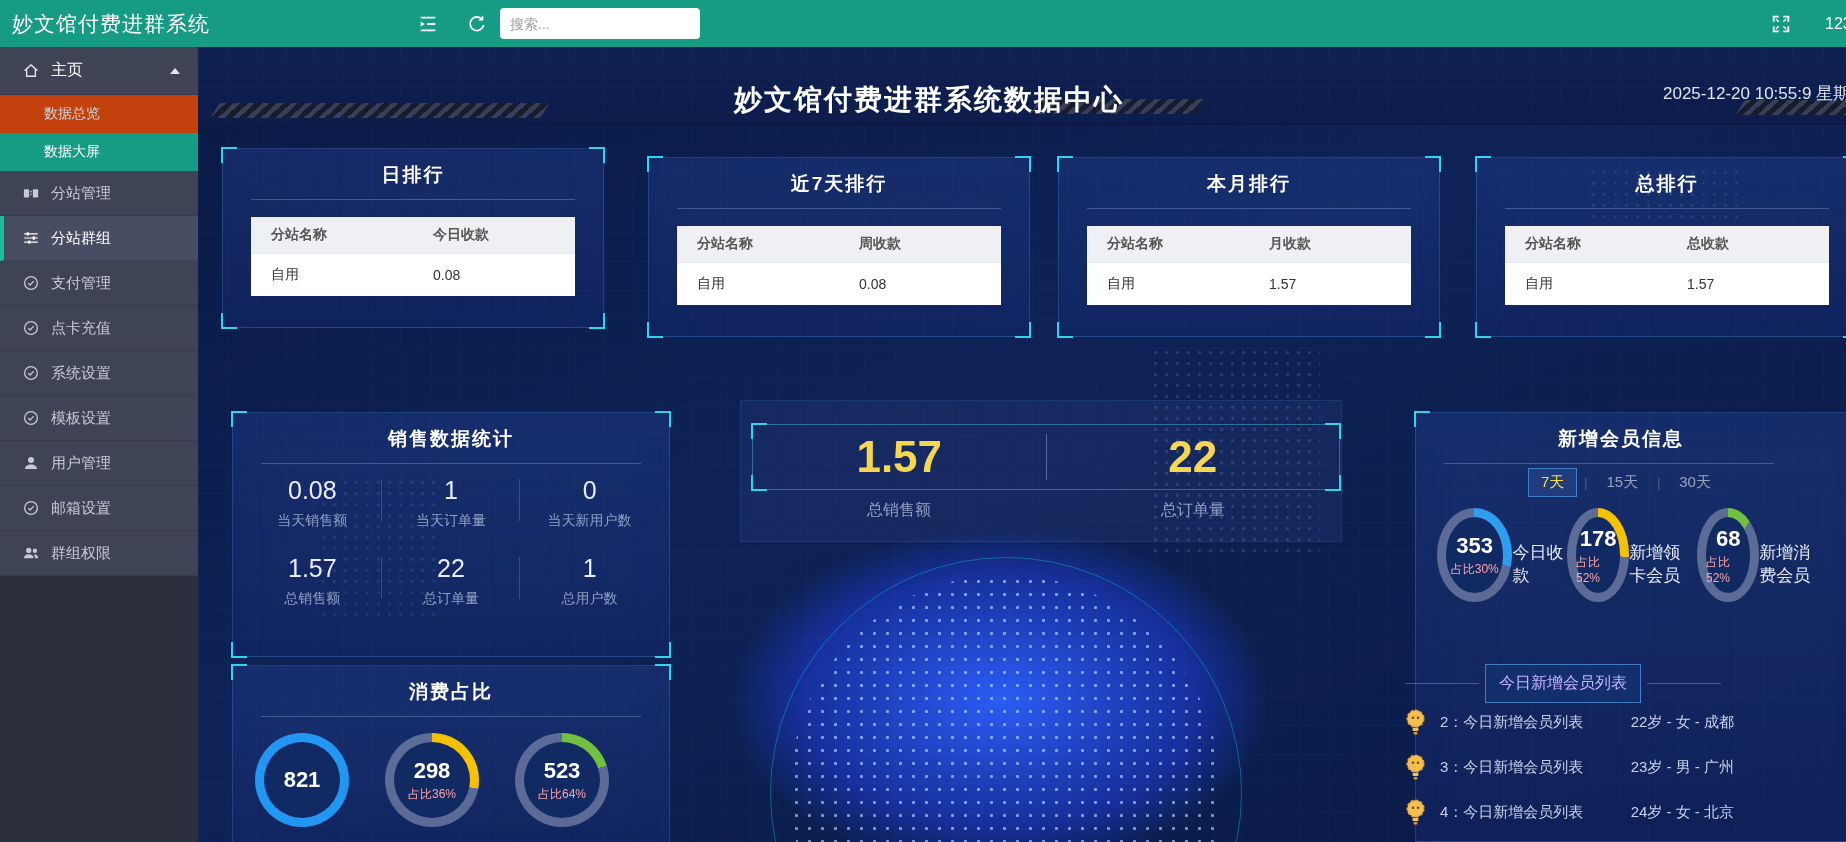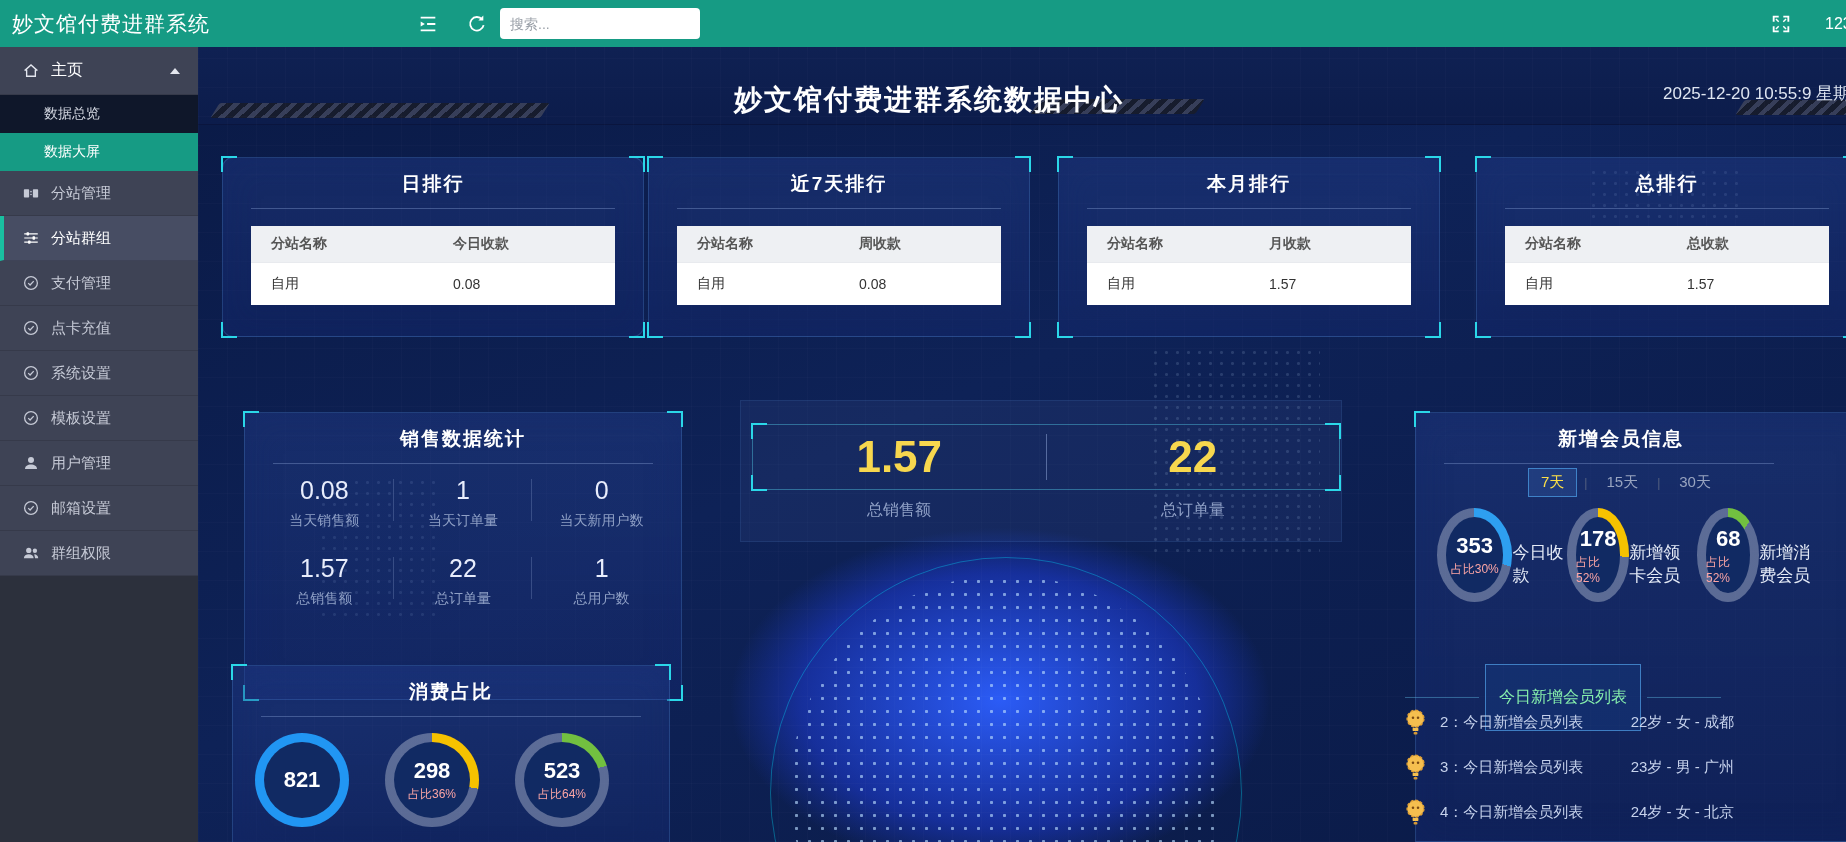--- a/index.html
+++ b/index.html
@@ -13,21 +13,21 @@
   .search{position:absolute;left:500px;top:8px;width:200px;height:31px;border:none;border-radius:4px;background:#fff;padding:0 10px;font-size:14px;color:#333;box-sizing:border-box;outline:none;}
   .search::placeholder{color:#9aa0a8;}
   .tbuser{position:absolute;left:1825px;top:0;height:47px;line-height:47px;color:#fff;font-size:16px;}
 
   
   .sidebar{position:absolute;left:0;top:47px;width:198px;height:795px;background:#2c303c;z-index:9;}
   .menu-item{height:45px;display:flex;align-items:center;gap:11px;padding-left:22px;color:#c6cad6;font-size:15px;background:#3e4355;border-bottom:1px solid rgba(0,0,0,.12);cursor:pointer;box-sizing:border-box;}
   .menu-item.root{height:48px;color:#fff;font-size:16px;}
   .menu-item svg{flex:0 0 auto;}
   .caret-up{margin-left:auto;margin-right:18px;width:0;height:0;border-left:5px solid transparent;border-right:5px solid transparent;border-bottom:6px solid #e3e6ee;}
-  .sub-item{height:38px;display:flex;align-items:center;padding-left:44px;color:#d2d6e0;font-size:14px;background:#0f172a;cursor:pointer;box-sizing:border-box;}
+  .sub-item{height:38px;display:flex;align-items:center;padding-left:44px;color:#d2d6e0;font-size:14px;background:#c2410c;cursor:pointer;box-sizing:border-box;}
   .sub-item.active{background:#169b84;color:#fff;}
   .menu-item.hl{background:#474d63;border-left:4px solid #19bfa0;padding-left:18px;color:#fff;}
 
   
   .mainbg{position:absolute;left:198px;top:47px;width:1648px;height:795px;overflow:hidden;z-index:1;
     background:linear-gradient(155deg,#0a1a46 0%,#0e2257 45%,#0a1a46 100%);}
   .mainbg .grid{position:absolute;inset:0;opacity:.55;background-image:
     repeating-linear-gradient(0deg,rgba(255,255,255,.03) 0 1px,transparent 1px 29px),
     repeating-linear-gradient(90deg,rgba(255,255,255,.03) 0 1px,transparent 1px 29px);}
   .glow{position:absolute;left:442px;top:423px;width:720px;height:460px;border-radius:50%;
@@ -77,21 +77,21 @@
   .drow{position:absolute;display:flex;z-index:4;}
   .dwrap{width:130px;display:flex;flex-direction:row;align-items:center;}
   .donut{width:94px;height:94px;border-radius:50%;position:relative;background:conic-gradient(#888 0 30%,rgba(150,162,190,.55) 30% 100%);}
   .hole{position:absolute;inset:9px;border-radius:50%;background:#112a63;display:flex;flex-direction:column;align-items:center;justify-content:center;}
   .dv{font-size:22px;font-weight:bold;color:#fff;}
   .dr{font-size:12px;color:#fca5a5;margin-top:2px;}
   .dlabel{margin-top:17px;font-size:17px;color:#e4eaf6;}
 
   .btnrow{position:absolute;left:1405px;top:664px;width:316px;display:flex;align-items:center;z-index:4;}
   .hline{flex:1;height:1px;background:rgba(90,180,220,.45);}
-  .listbtn{margin:0 6px;padding:22px 13px;font-size:16px;color:#86efac;border:1px solid rgba(70,140,210,.85);background:rgba(30,90,180,.18);cursor:pointer;white-space:nowrap;}
+  .listbtn{margin:0 6px;padding:8px 13px;font-size:16px;color:#c4b5fd;border:1px solid rgba(70,140,210,.85);background:rgba(30,90,180,.18);cursor:pointer;white-space:nowrap;}
 
   .mlist{position:absolute;left:1402px;top:700px;width:332px;z-index:4;}
   .mrow{height:45px;display:flex;align-items:center;font-size:15px;color:#c6d2ec;}
   .mico{width:27px;height:29px;margin-right:11px;flex:0 0 auto;}
   .mtext{flex:1;}
   .mdetail{white-space:nowrap;}
 
   .page-title{position:absolute;left:679px;top:62px;width:500px;text-align:center;color:#fff;font-size:28px;font-weight:bold;letter-spacing:2px;z-index:3;}
   .page-date{position:absolute;left:1663px;top:82px;color:#dfe6f2;font-size:17px;z-index:3;white-space:nowrap;}
 </style>
@@ -219,21 +219,21 @@
     <div class="globe-dots"></div>
     <div class="dots-deco" style="left:952px;top:300px;width:170px;height:210px;"></div>
     <div class="dots-deco" style="left:1390px;top:120px;width:150px;height:130px;"></div>
     <div class="dots-deco" style="left:120px;top:430px;width:120px;height:140px;"></div>
     <div class="grid"></div>
   </div>
 
   <h1 class="page-title">妙文馆付费进群系统数据中心</h1>
   <div class="page-date">2025-12-20 10:55:9 星期六</div>
 
-  <section class="panel" style="left:222px;top:157px;width:422px;height:180px;border-radius:11px;">
+  <section class="panel" style="left:222px;top:148px;width:382px;height:180px;">
     <span class="cb tl"></span>
       <span class="cb tr"></span>
       <span class="cb bl"></span>
       <span class="cb br"></span>
     <h3 class="ptitle">日排行</h3>
     <div class="pdivider"></div>
     <div class="rtable">
       <div class="rhead">
         <span class="rcell">分站名称</span>
         <span class="rcell">今日收款</span>
@@ -295,21 +295,21 @@
         <span class="rcell">分站名称</span>
         <span class="rcell">总收款</span>
       </div>
       <div class="rrow">
         <span class="rcell">自用</span>
         <span class="rcell">1.57</span>
       </div>
     </div>
   </section>
 
-  <section class="panel" style="left:244px;top:412px;width:438px;height:288px;">
+  <section class="panel" style="left:232px;top:412px;width:438px;height:245px;">
     <span class="cb tl"></span>
       <span class="cb tr"></span>
       <span class="cb bl"></span>
       <span class="cb br"></span>
     <h3 class="ptitle">销售数据统计</h3>
     <div class="pdivider"></div>
     <div class="stats">
       <div class="stat">
           <div class="v">0.08</div>
           <div class="l">当天销售额</div>

